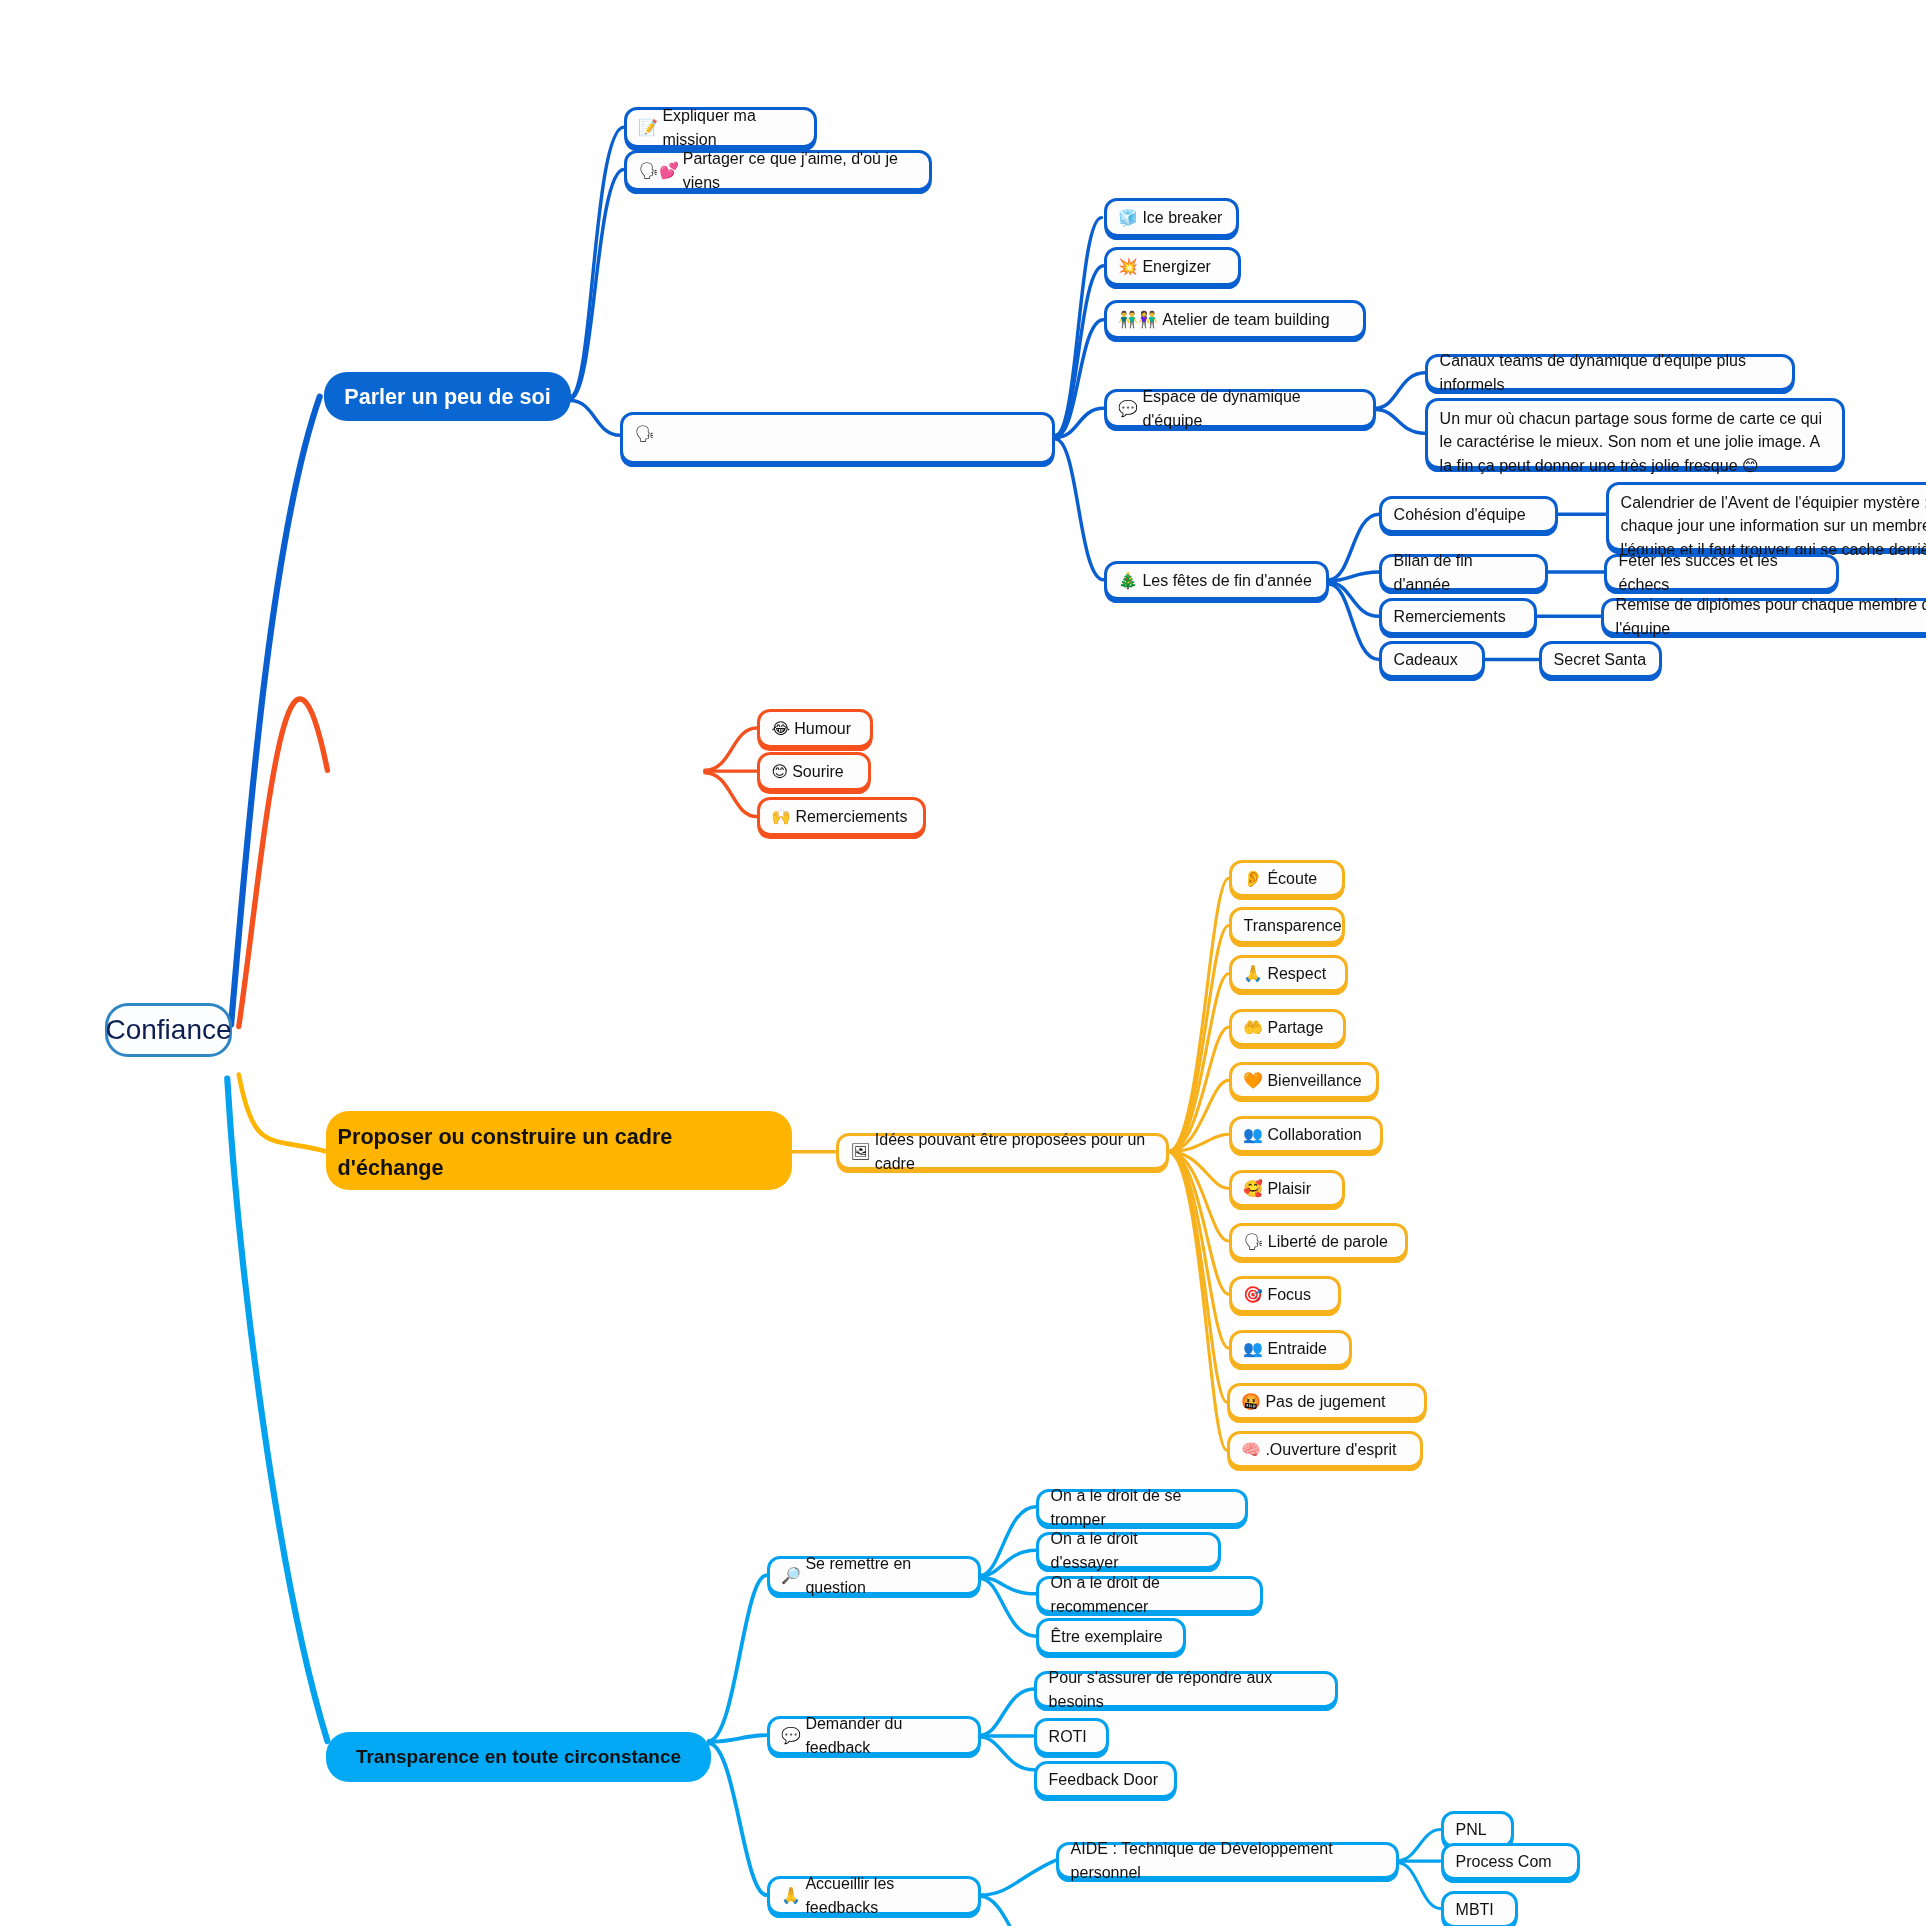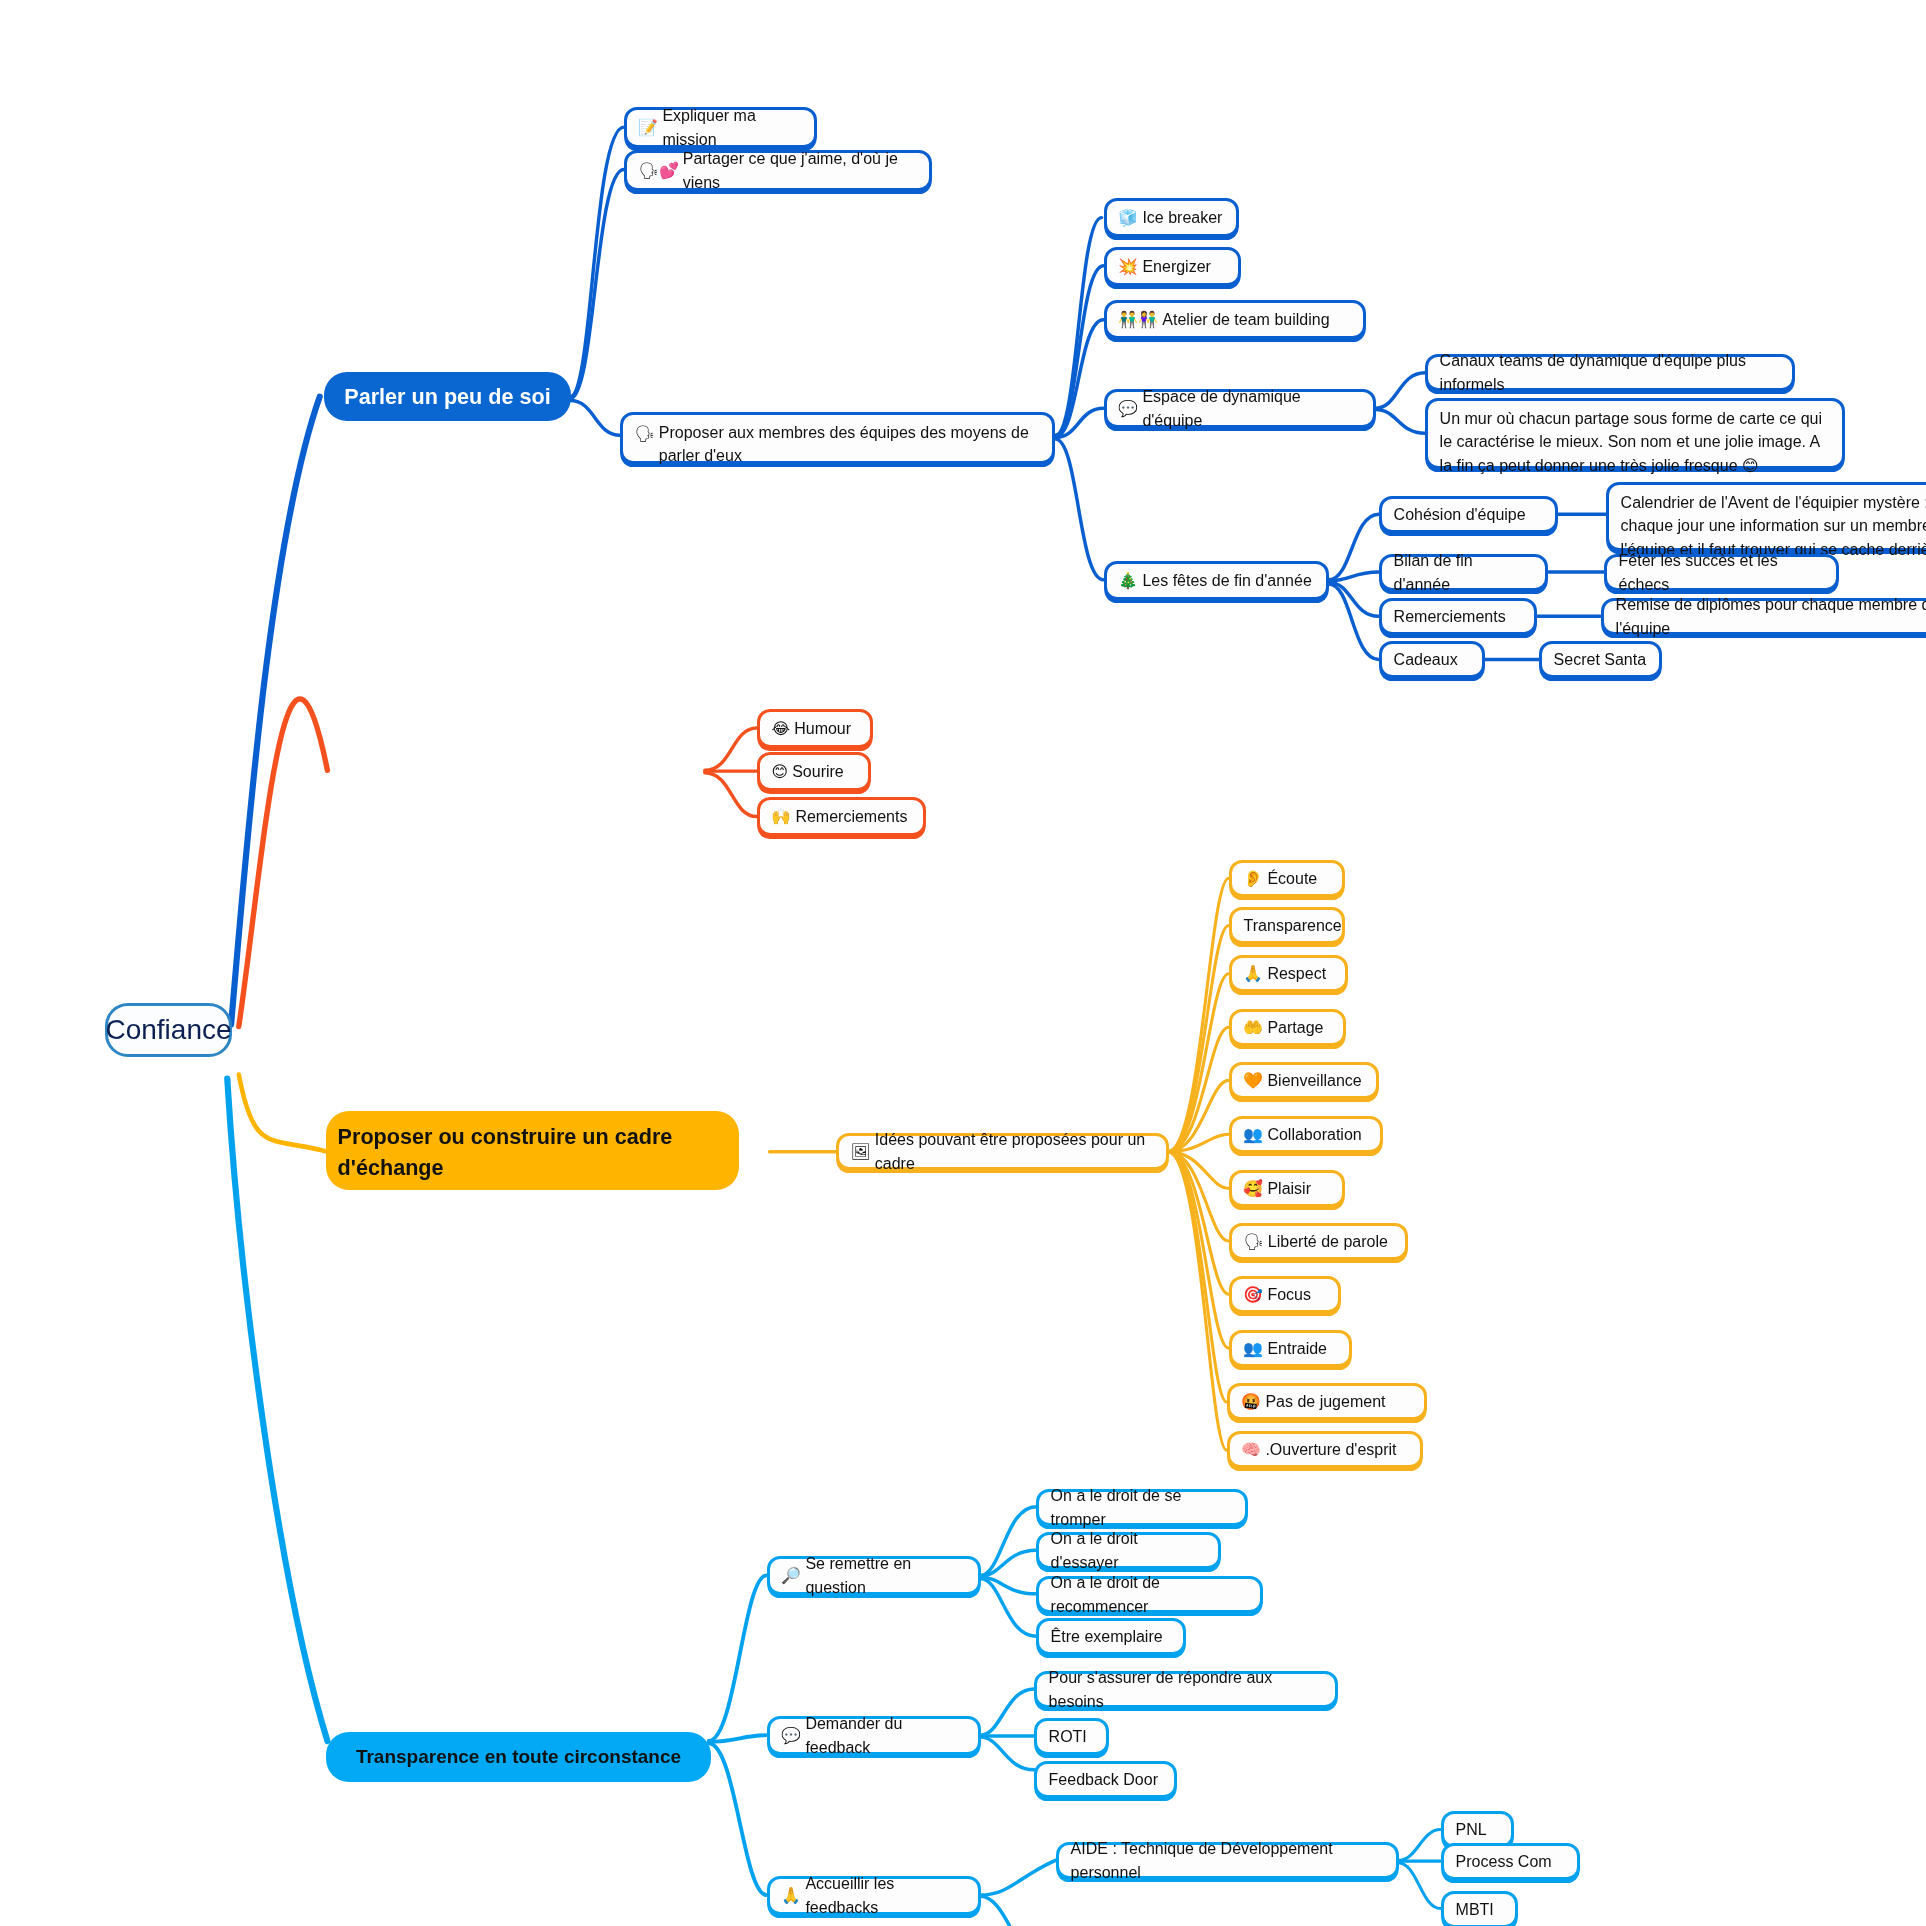--- a/index.html
+++ b/index.html
@@ -119,21 +119,20 @@
     <span class="txt">Expliquer ma mission</span>
   </div>
 
   <div class="node o-blue" style="left:624px;top:150px;width:308px;height:41px;">
     <span class="emo">🗣💕</span>
     <span class="txt">Partager ce que j'aime, d'où je viens</span>
   </div>
 
   <div class="node o-blue multiline" style="left:620px;top:412px;width:435px;height:52px;">
     <span class="emo">🗣</span>
-    <span class="txt">Proposer aux membres des équipes des moyens de parler d'eux</span>
   </div>
 
   <div class="node o-blue" style="left:1104px;top:198px;width:135px;height:39px;">
     <span class="emo">🧊</span>
     <span class="txt">Ice breaker</span>
   </div>
 
   <div class="node o-blue" style="left:1104px;top:247px;width:137px;height:39px;">
     <span class="emo">💥</span>
     <span class="txt">Energizer</span>
@@ -203,21 +202,21 @@
   <div class="node o-orange" style="left:757px;top:752px;width:114px;height:39px;">
     <span class="emo">😊</span>
     <span class="txt">Sourire</span>
   </div>
 
   <div class="node o-orange" style="left:757px;top:797px;width:169px;height:39px;">
     <span class="emo">🙌</span>
     <span class="txt">Remerciements</span>
   </div>
 
-  <div class="node fill-amber multiline" style="left:326px;top:1111px;width:413px;height:79px;padding-top:10px;">
+  <div class="node fill-amber multiline" style="left:326px;top:1111px;width:466px;height:79px;padding-top:10px;">
     <span class="txt">Proposer ou construire un cadre d'échange</span>
   </div>
 
   <div class="node o-amber" style="left:836px;top:1133px;width:333px;height:37px;">
     <span class="emo">🖼</span>
     <span class="txt">Idées pouvant être proposées pour un cadre</span>
   </div>
 
   <div class="node o-amber" style="left:1229px;top:860px;width:116px;height:37px;">
     <span class="emo">👂</span>

